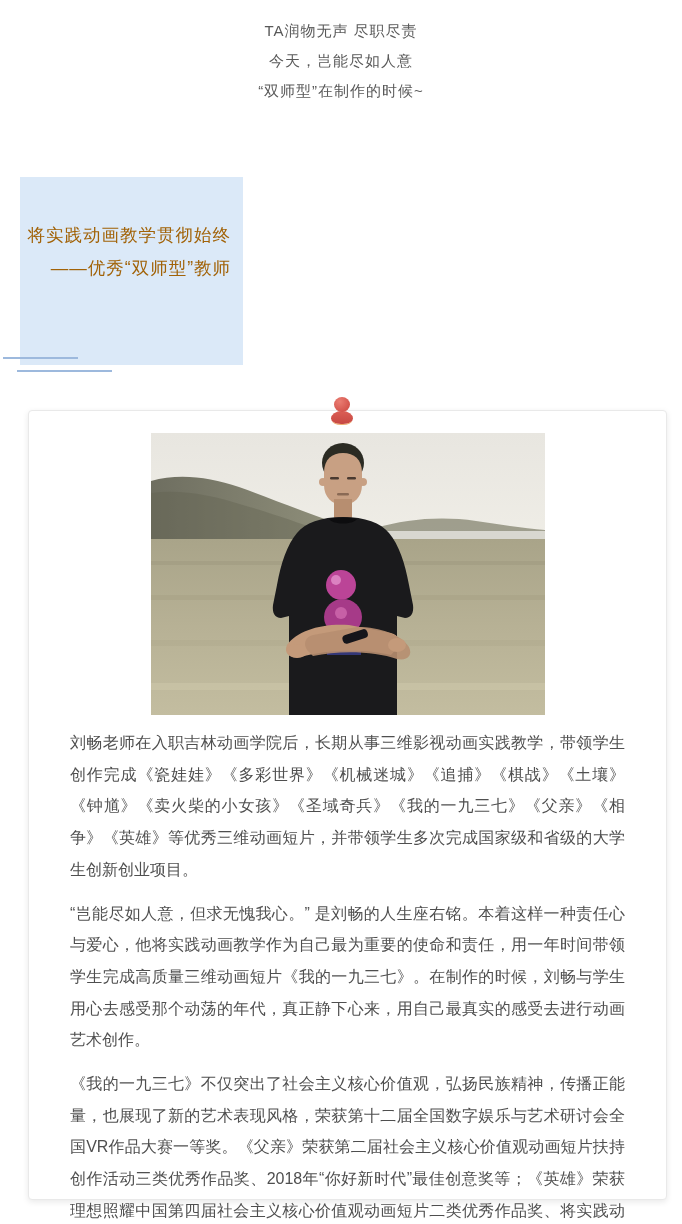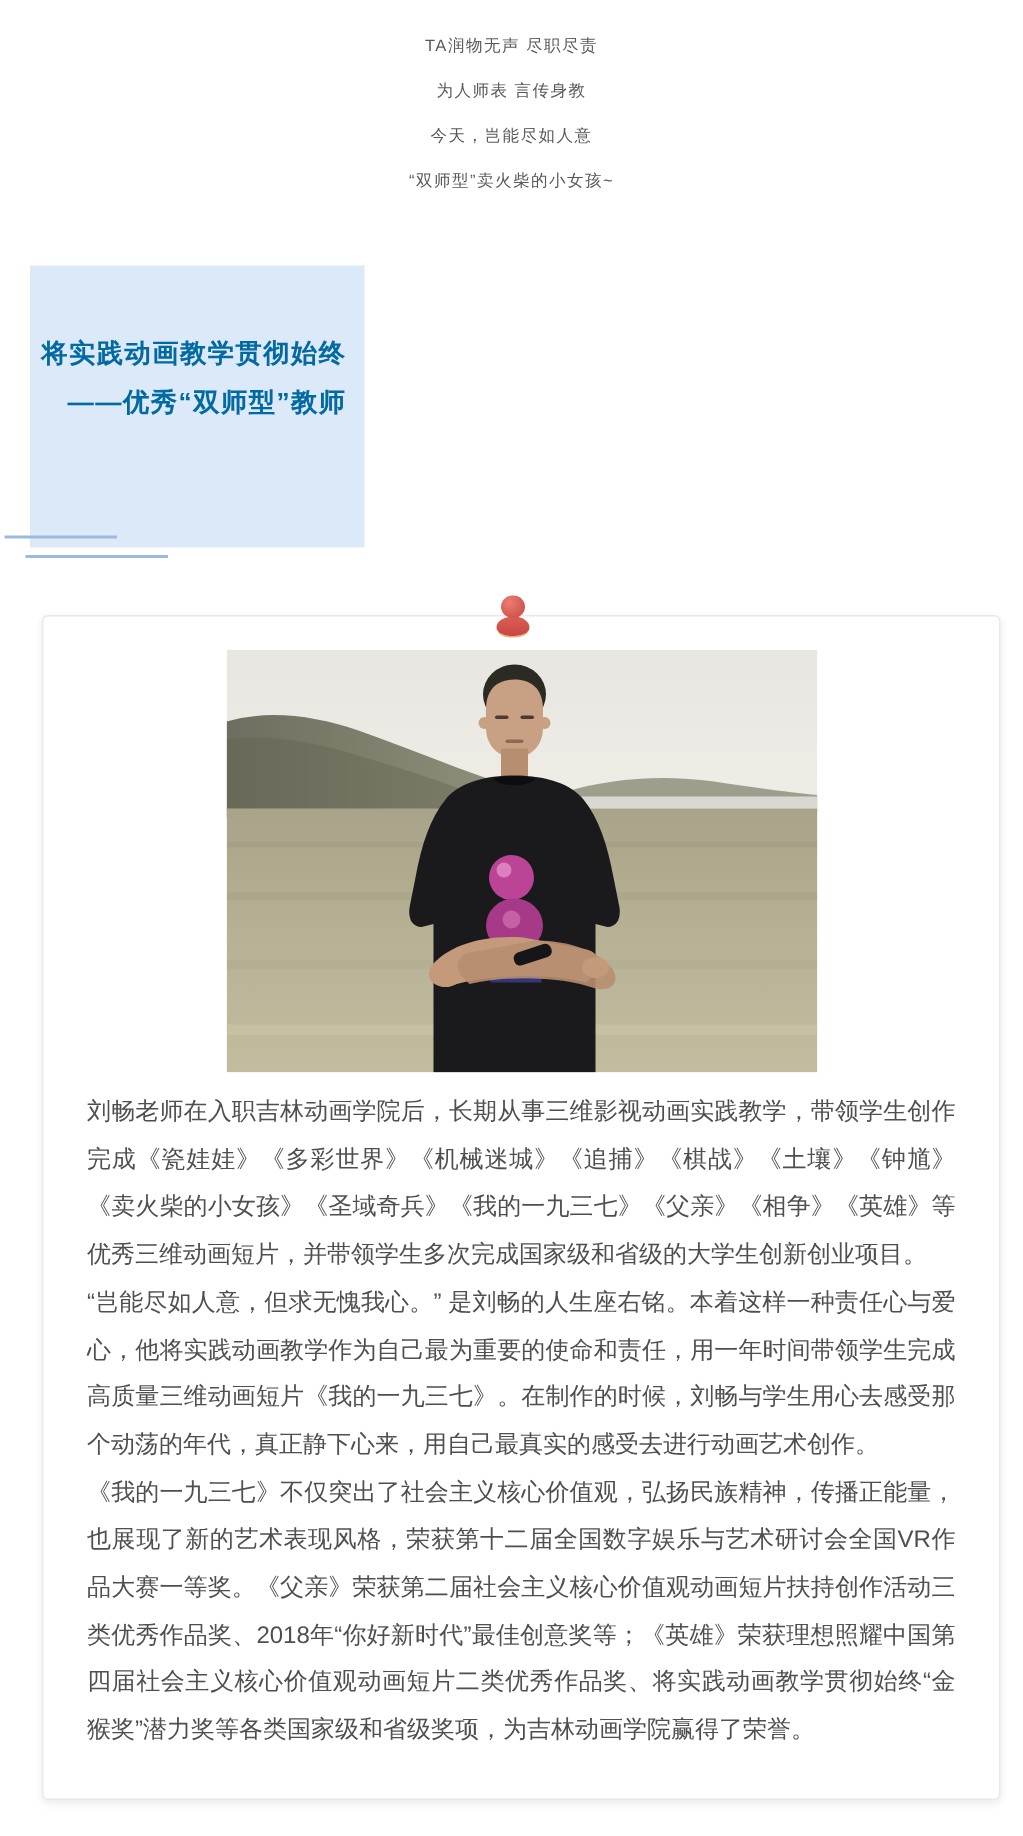--- a/index.html
+++ b/index.html
@@ -2,28 +2,28 @@
 <html lang="zh"><head>
 <meta charset="utf-8">
 <style>
   html,body{margin:0;padding:0;background:#ffffff;}
   .page{
     position:relative;width:682px;height:1224px;margin:0 auto;background:#ffffff;
     overflow:hidden;font-family:"Liberation Sans","DejaVu Sans",sans-serif;
   }
   
   .intro{position:absolute;top:16px;left:0;width:100%;text-align:center;}
-  .intro-line{margin:0;height:30px;line-height:30px;font-size:11px;color:#595959;letter-spacing:1px;}
+  .intro-line{margin:0;height:30px;line-height:30px;font-size:15px;color:#595959;letter-spacing:1px;}
   
   .title-wrap{position:absolute;top:177px;left:0;width:100%;height:200px;}
   .title-box{
     position:absolute;left:20px;top:0;width:223px;height:188px;background:#dbe9f8;
     box-sizing:border-box;padding:42px 12px 0 0;text-align:right;
   }
-  .title-line{font-size:17.5px;line-height:33px;font-weight:bold;color:#0369a1;letter-spacing:1px;}
+  .title-line{font-size:17.5px;line-height:33px;font-weight:normal;color:#a16207;letter-spacing:1px;}
   .accent-line{position:absolute;height:2px;background:#9db9dd;}
   .line-a{left:3px;top:180px;width:75px;}
   .line-b{left:17px;top:193px;width:95px;}
   
   .card-wrap{position:absolute;top:410px;left:0;width:100%;height:814px;}
   .pin{position:absolute;left:331px;top:-13px;width:22px;height:28px;z-index:5;}
   .pin-head{
     position:absolute;top:0;left:3px;width:16px;height:15px;border-radius:50%;
     background:radial-gradient(circle at 35% 30%, #ea7d72, #d4544c 72%);
   }
@@ -34,32 +34,31 @@
     box-shadow:0 2px 0 -1px #efae72;
   }
   .card{
     position:absolute;left:28px;top:0;width:639px;height:790px;background:#ffffff;
     border:1px solid #e9e9e9;border-radius:4px;box-shadow:0 2px 6px rgba(0,0,0,0.09);
     box-sizing:border-box;padding:22px 29px 0 29px;
   }
   .photo{width:394px;height:282px;margin:0 auto;display:block;overflow:hidden;}
   .photo svg{display:block;}
   .body-text{margin-top:11px;font-size:16px;line-height:31.7px;color:#4f4f4f;text-align:justify;}
-  .body-text p{margin:0;}
+  .body-text p{margin:12px;}
 </style>
 </head>
 <body>
 
 <div class="page">
 
   <header class="intro">
     <p class="intro-line">TA润物无声 尽职尽责</p>
-    <p class="intro-line">为人师表 言传身教</p>
     <p class="intro-line">今天，岂能尽如人意</p>
-    <p class="intro-line">“双师型”卖火柴的小女孩~</p>
+    <p class="intro-line">“双师型”在制作的时候~</p>
   </header>
 
   <section class="title-wrap">
     <div class="title-box">
       <div class="title-line">将实践动画教学贯彻始终</div>
       <div class="title-line">——优秀“双师型”教师</div>
     </div>
     <div class="accent-line line-a"></div>
     <div class="accent-line line-b"></div>
   </section>

